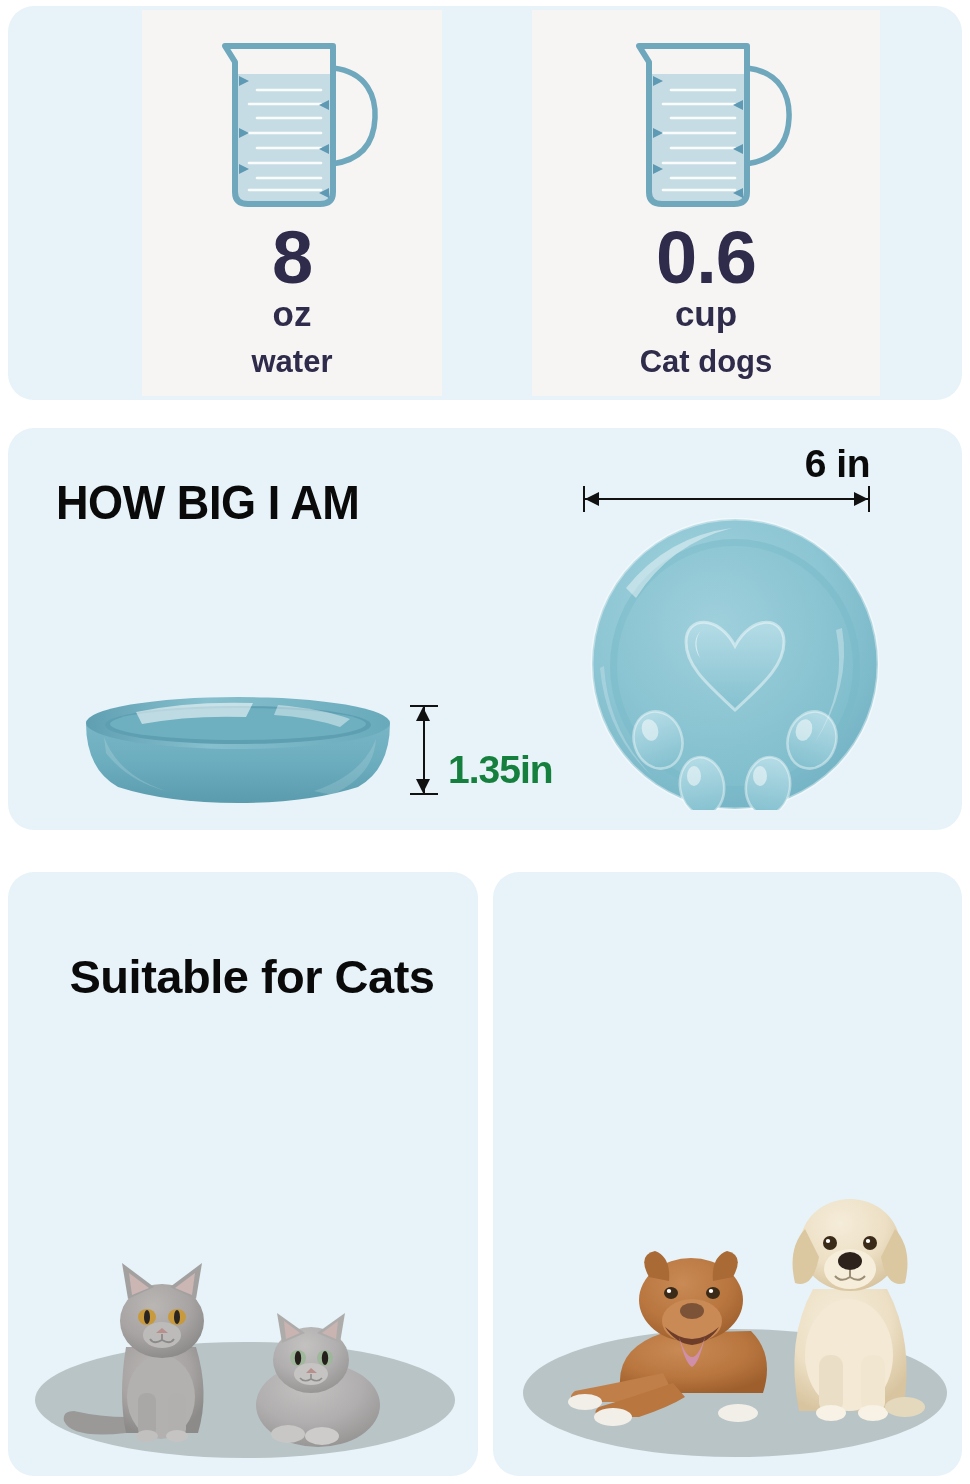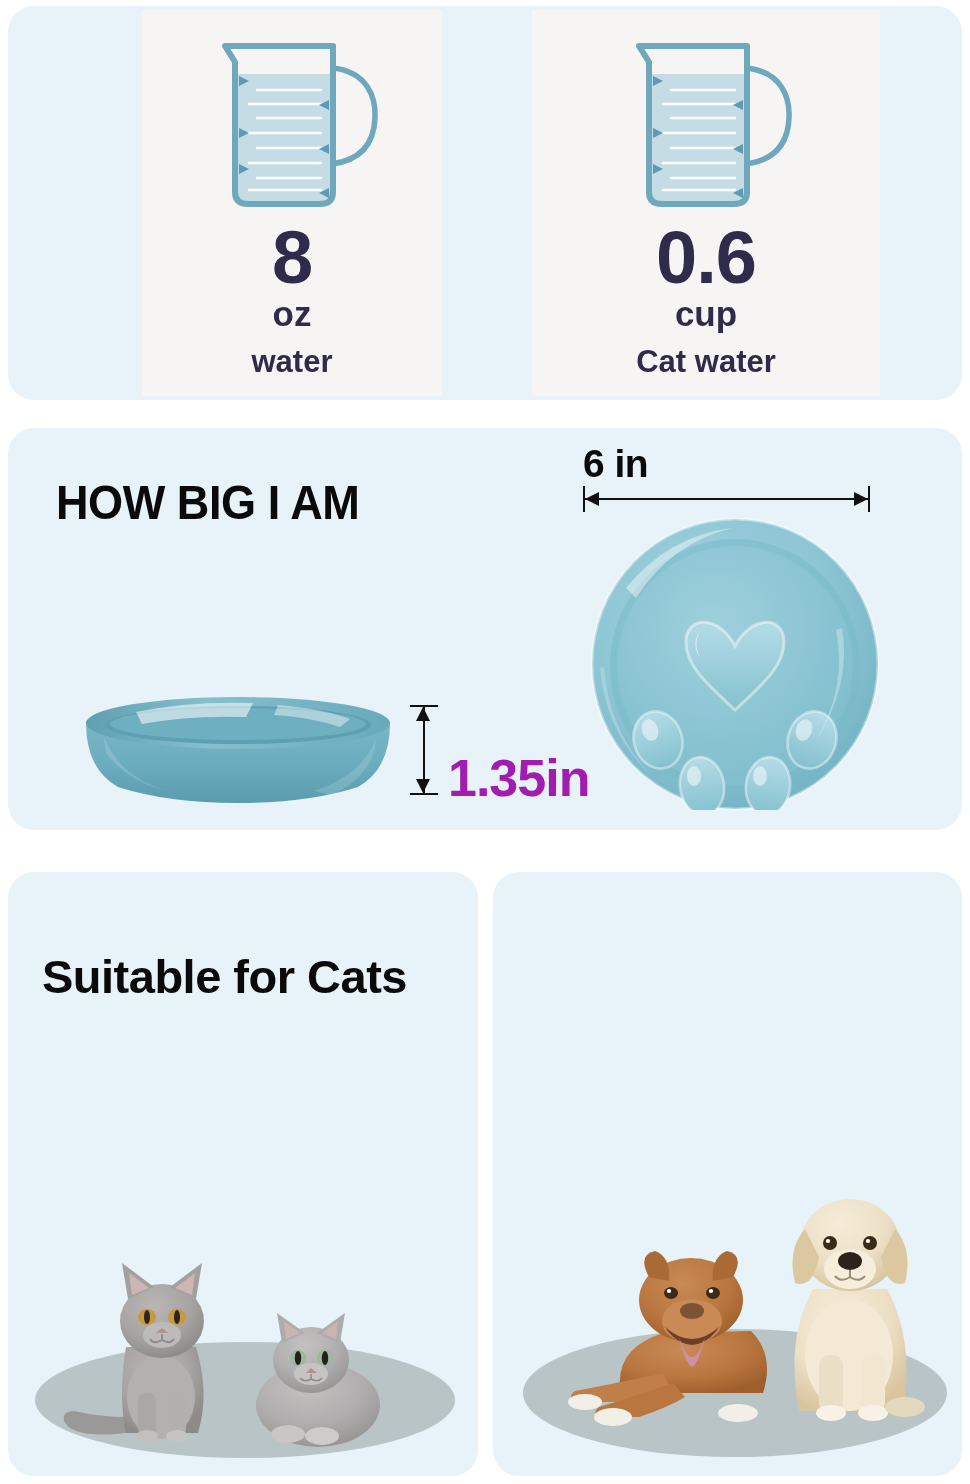--- a/index.html
+++ b/index.html
@@ -79,58 +79,59 @@
   #dim-width .tick { position:absolute; top:0; width:2px; height:26px; background:#111; }
   #dim-width .tick.left  { left:0; }
   #dim-width .tick.right { left:285px; }
   #dim-width .arrow { position:absolute; top:6px; width:0; height:0;
                       border-top:7px solid transparent; border-bottom:7px solid transparent; }
   #dim-width .arrow.left  { left:2px;   border-right:14px solid #111; }
   #dim-width .arrow.right { right:2px;  border-left:14px solid #111; }
 
   #label-width {
     position:absolute; left:583px; top:442px; width:287px;
-    text-align:left;
+    text-align:right;
     font-size:39px; font-weight:700; color:#0a0a0a;
     letter-spacing:-0.5px;
   }
 
   
   #dim-height { position:absolute; left:410px; top:705px; width:28px; height:90px; }
   #dim-height .line { position:absolute; left:13px; top:0; width:2px; height:90px; background:#111; }
   #dim-height .tick { position:absolute; left:0; width:28px; height:2px; background:#111; }
   #dim-height .tick.top { top:0; }
   #dim-height .tick.bot { bottom:0; }
   #dim-height .arrow { position:absolute; left:6px; width:0; height:0;
                        border-left:7px solid transparent; border-right:7px solid transparent; }
   #dim-height .arrow.up   { top:2px;    border-bottom:14px solid #111; }
   #dim-height .arrow.down { bottom:2px; border-top:14px solid #111; }
 
   #label-height {
     position:absolute; left:448px; top:748px;
-    font-size:52px; font-weight:700; color:#a21caf;
+    font-size:39px; font-weight:700; color:#15803d;
     letter-spacing:-1px;
     white-space:nowrap;
   }
 
   
   #bowl-side { position:absolute; left:78px; top:695px; }
   #bowl-top  { position:absolute; left:590px; top:518px; }
 
   
   #panel-cats { left:8px;   top:872px; width:470px; height:604px; }
   #panel-dogs { left:493px; top:872px; width:469px; height:604px; }
 
   .suit-title {
     position:absolute;
     font-size:47px;
     font-weight:700;
     color:#0a0a0a;
     line-height:1.28;
     letter-spacing:-0.5px;
+    text-align:center;
   }
   #title-cats { left:42px; top:947px; width:420px; }
   #title-dogs { left:526px; top:947px; width:430px; }
 
   .pet-scene { position:absolute; }
   #scene-cats { left:30px;  top:1225px; width:430px; height:240px; }
   #scene-dogs { left:513px; top:1125px; width:440px; height:340px; }
 </style>
 </head>
 <body>
@@ -196,21 +197,21 @@
             <polygon points="34,96 44,101 34,106"></polygon>
             <polygon points="34,132 44,137 34,142"></polygon>
             <polygon points="124,68 114,73 124,78"></polygon>
             <polygon points="124,112 114,117 124,122"></polygon>
             <polygon points="124,156 114,161 124,166"></polygon>
           </g>
         </svg>
       </div>
       <div class="amount">0.6</div>
       <div class="unit">cup</div>
-      <div class="substance">Cat water</div>
+      <div class="substance">Cat dogs</div>
     </div>
   </div>
 
   <div class="panel" id="panel-size"></div>
 
   <div id="size-title">HOW BIG I AM</div>
 
   <div id="label-width">6 in</div>
   <div id="dim-width">
     <div class="line"></div>

